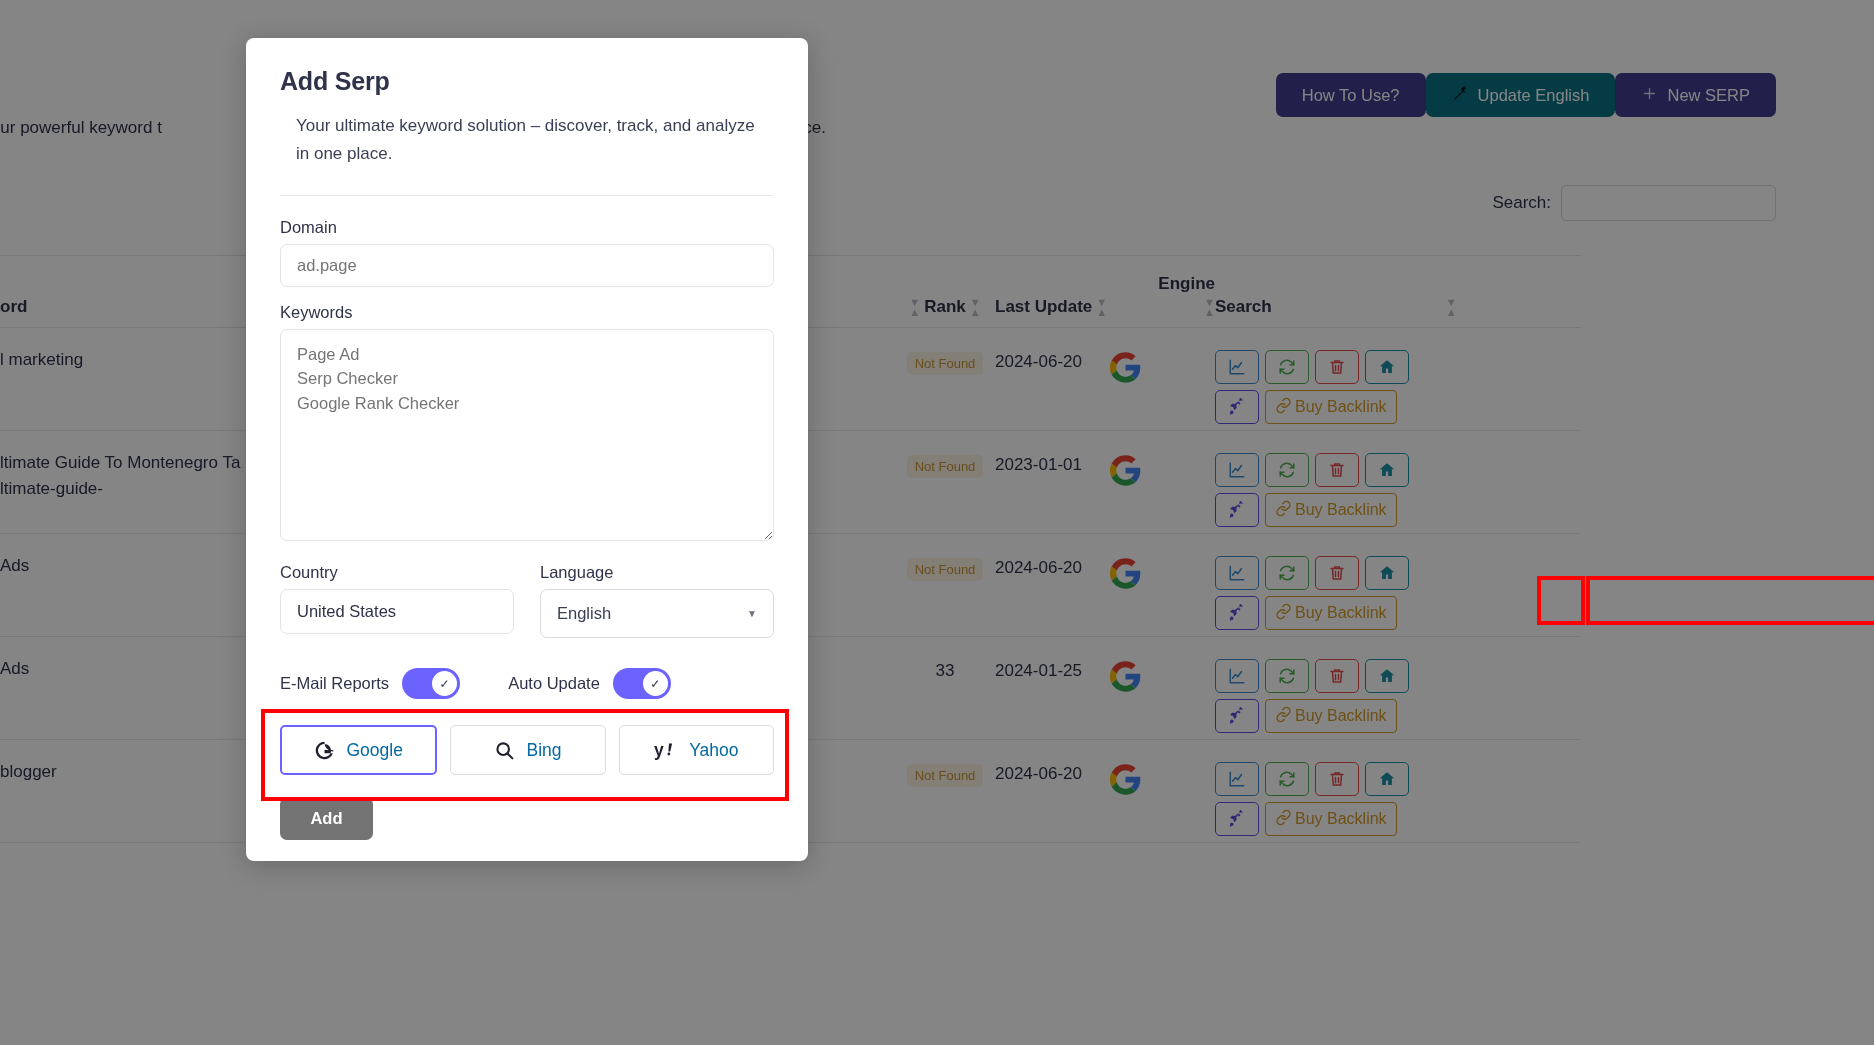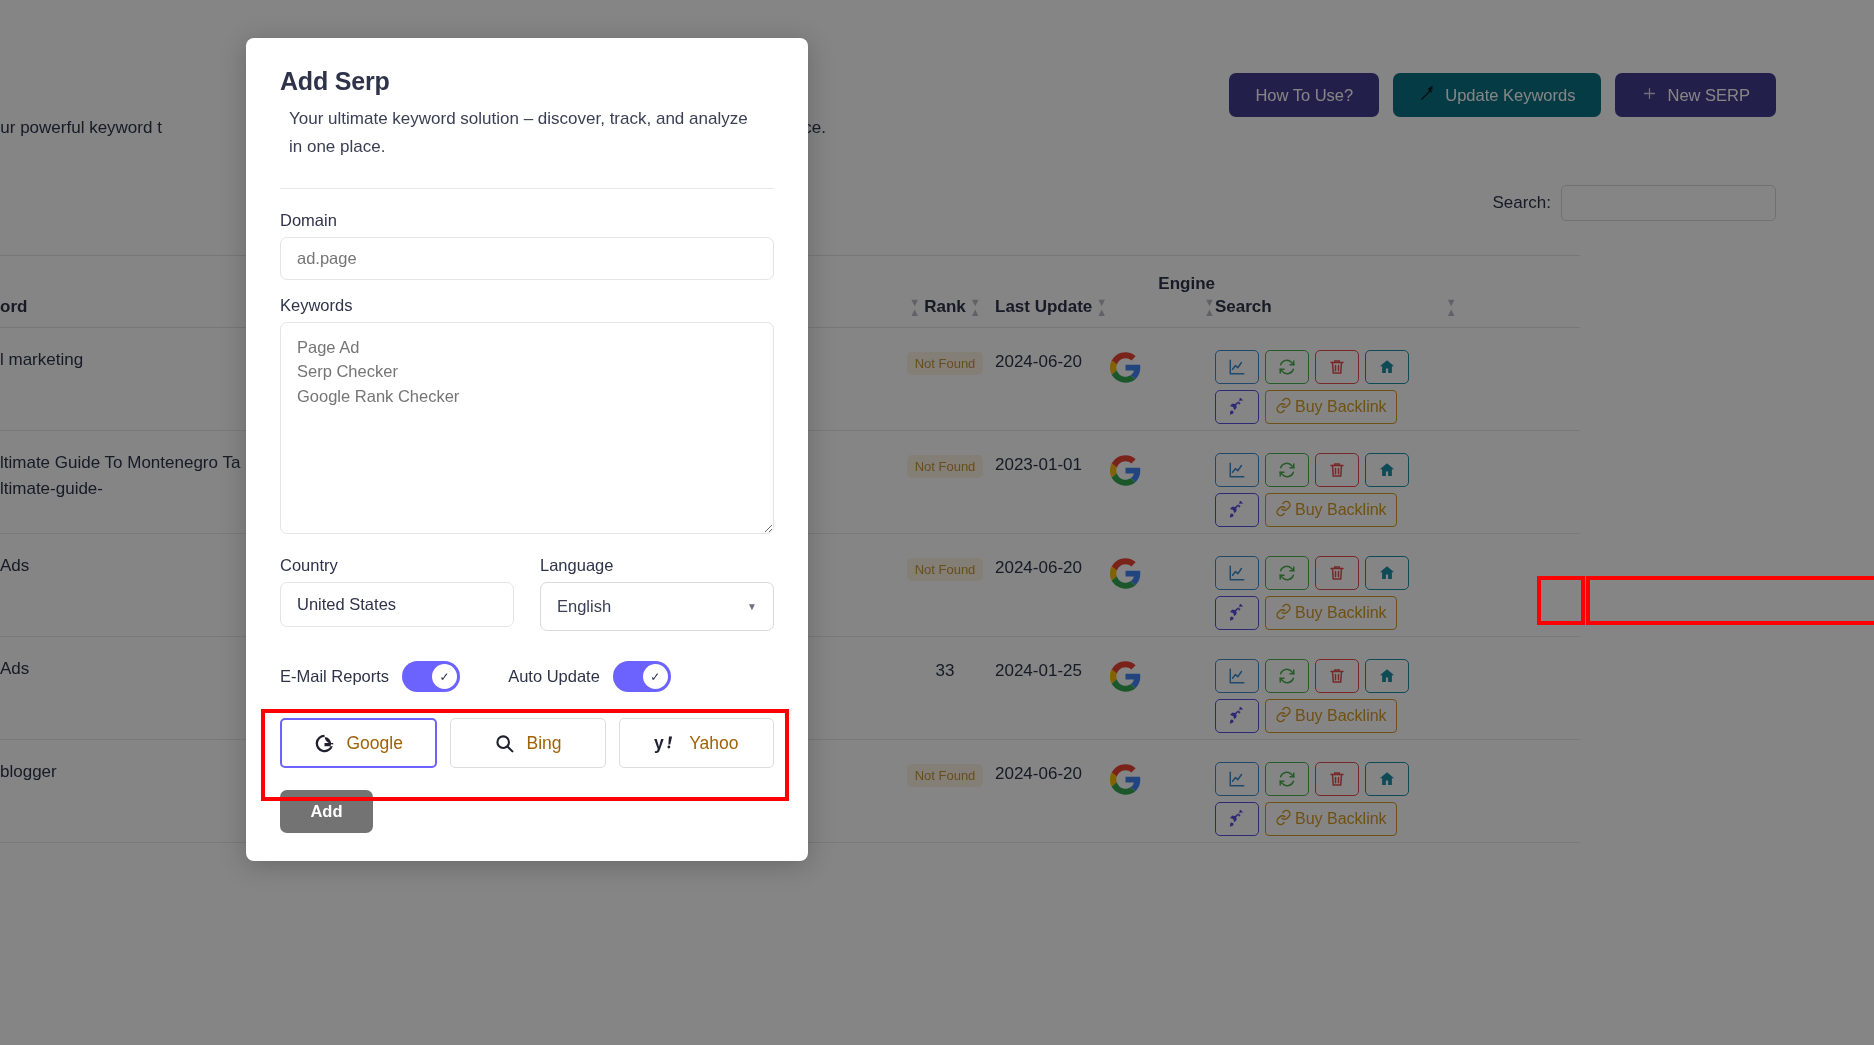--- a/index.html
+++ b/index.html
@@ -24,21 +24,21 @@
   }
 
   .bg-desc {
     position:absolute; left:-80px; top:118px;
     font-size:17px; color:#2f3349; white-space:nowrap;
   }
 
   
   .hdr-btns {
     position:absolute; right:44px; top:73px;
-    display:flex; gap:14px; align-items:center;
+    display:flex; align-items:center;
   }
   .hdr-btn {
     height:44px; border:none; border-radius:7px;
     color:#fff; font-size:16.5px;
     display:flex; align-items:center; justify-content:center;
     gap:9px; padding:0 26px; cursor:pointer; white-space:nowrap;
     font-family:"Liberation Sans", sans-serif;
   }
   .hdr-btn.purple { background:#413C91; }
   .hdr-btn.teal   { background:#0B7285; }
@@ -126,21 +126,21 @@
     background:#fff; border-radius:8px;
     box-shadow:0 4px 26px rgba(0,0,0,0.22);
     display:flex; flex-direction:column;
   }
   .modal-head { padding:29px 34px 0 34px; }
   .modal-title {
     font-size:25px; font-weight:bold; color:#2f3349; margin:0 0 6px 0;
     letter-spacing:-0.2px;
   }
   .modal-sub {
-    font-size:17px; color:#3a3f54; line-height:1.62; margin:9px;
+    font-size:17px; color:#3a3f54; line-height:1.62; margin:16px;
   }
   .modal-divider { height:1px; background:#e8e8ec; margin-top:28px; }
 
   .modal-body { padding:22px 34px 0 34px; flex:1; }
 
   .fld-label { font-size:16.5px; color:#2f3349; margin-bottom:7px; }
   .txt-input {
     width:100%; height:43px; border:1px solid #e3e3e8; border-radius:7px;
     padding:0 16px; font-size:16.5px; color:#6f7180; outline:none;
     background:#fff; font-family:"Liberation Sans", sans-serif;
@@ -175,21 +175,21 @@
     display:flex; align-items:center; justify-content:center;
     font-size:12px; color:#2f3349;
   }
 
   .engines {
     display:flex; gap:13px; margin-top:26px;
   }
   .eng-btn {
     flex:1; height:50px; border:1px solid #dcdce1; border-radius:5px;
     background:#fff; display:flex; align-items:center; justify-content:center;
-    gap:11px; font-size:17.5px; color:#a16207; cursor:pointer;
+    gap:11px; font-size:17.5px; color:#0369a1; cursor:pointer;
   }
   .eng-btn.selected { border:2px solid #6C63FF; }
   .eng-ico { display:flex; align-items:center; }
 
   .add-btn {
     margin-top:22px; margin-left:0; width:93px; height:43px;
     background:#737373; color:#fff; border:none; border-radius:7px;
     font-size:16.5px; font-weight:bold; cursor:pointer;
     font-family:"Liberation Sans", sans-serif;
   }
@@ -217,21 +217,21 @@
         <span>How To Use?</span>
       </button>
       <button class="hdr-btn teal">
         <span class="hdr-icon">
           <svg width="17" height="17" viewBox="0 0 24 24" fill="none" stroke="#111" stroke-width="1.8" stroke-linecap="round">
             <path d="M4 20 L16 8"></path>
               <path d="M16 3 v5 M13.5 5.5 h5 M18.5 2.5 l-2.5 3.2"></path>
             <path d="M14.5 6.5 L17.5 9.5"></path>
           </svg>
         </span>
-        <span>Update Keywords</span>
+        <span>Update English</span>
       </button>
       <button class="hdr-btn purple">
         <span class="hdr-icon">
           <svg width="17" height="17" viewBox="0 0 24 24" stroke="#d6d3e8" stroke-width="1.8" stroke-linecap="round">
               <path d="M12 5v14M5 12h14"></path>
             </svg>
         </span>
         <span>New SERP</span>
       </button>
     </div>

